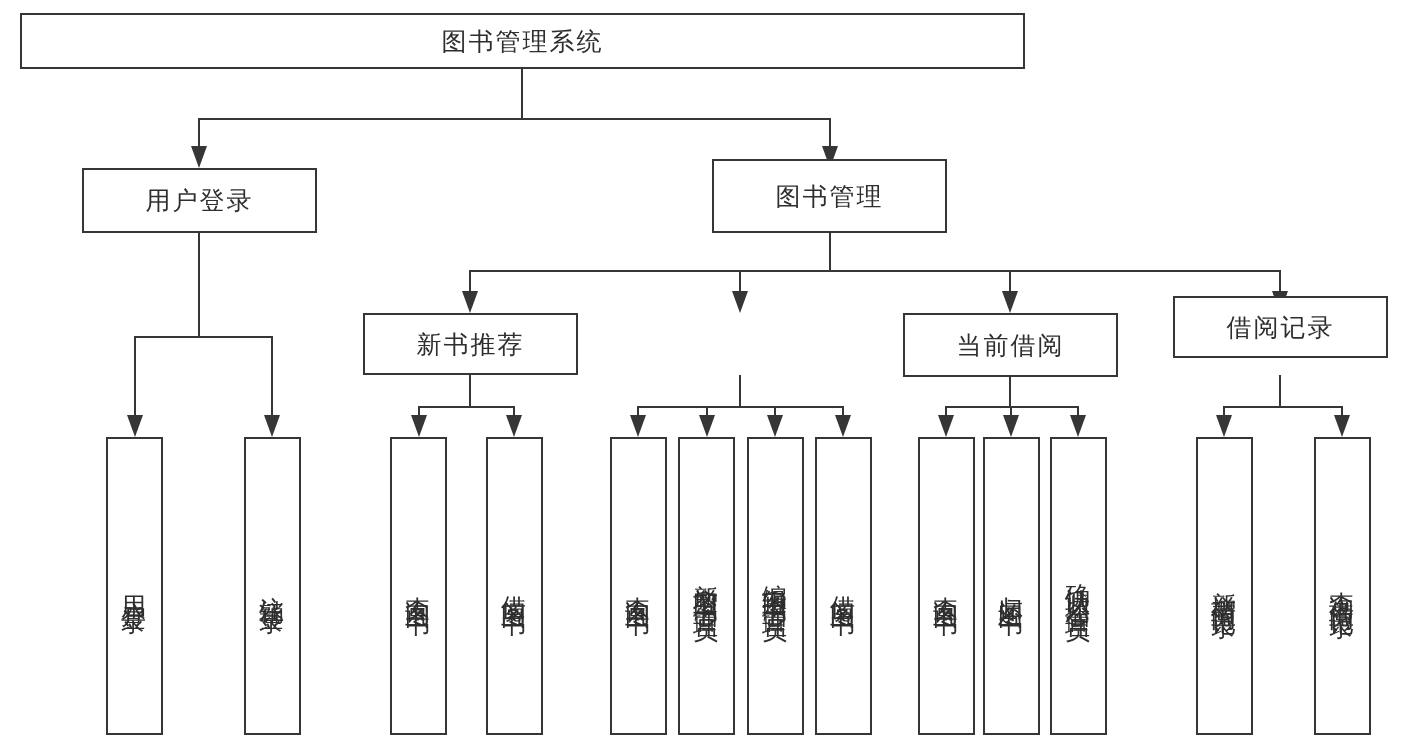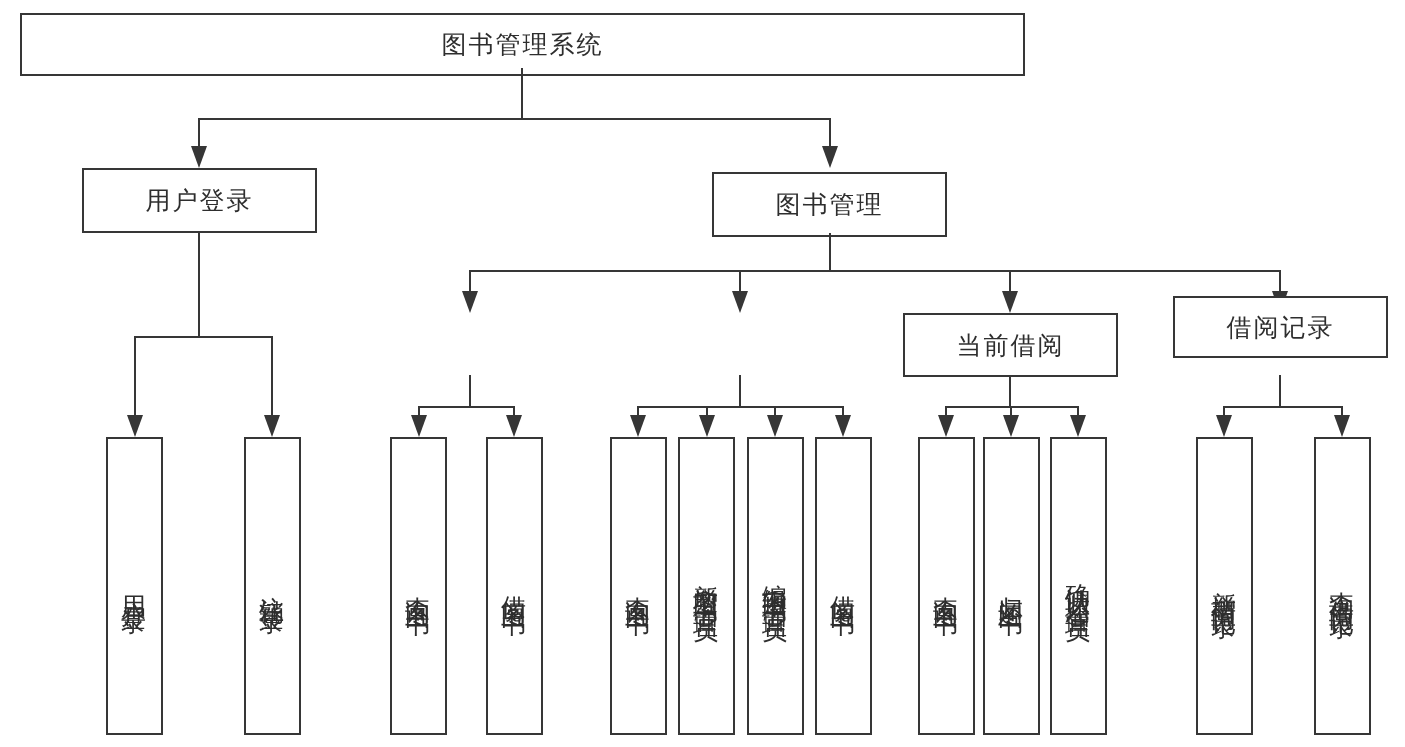--- a/index.html
+++ b/index.html
@@ -26,35 +26,35 @@
   .watermark{
     position:absolute;right:4px;bottom:4px;
     font-size:19px;letter-spacing:1px;color:#c4c4c4;white-space:nowrap;
   }
 </style>
 </head>
 <body>
 
 <div class="canvas">
 
-  <div class="node" style="left:20px;top:13px;width:1005px;height:63px">
+  <div class="node" style="left:20px;top:13px;width:1005px;height:56px">
     <span>图书管理系统</span>
   </div>
 
   <div class="vline" style="left:521px;top:68px;height:50px"></div>
   <div class="hline" style="left:198px;top:118px;width:633px"></div>
   <div class="vline" style="left:198px;top:118px;height:30px"></div>
   <div class="arrow" style="left:191px;top:146px"></div>
   <div class="vline" style="left:829px;top:118px;height:30px"></div>
   <div class="arrow" style="left:822px;top:146px"></div>
 
   <div class="node" style="left:82px;top:168px;width:235px;height:65px">
     <span>用户登录</span>
   </div>
-  <div class="node" style="left:712px;top:172px;width:235px;height:65px">
+  <div class="node" style="left:712px;top:159px;width:235px;height:74px">
     <span>图书管理</span>
   </div>
 
   <div class="vline" style="left:198px;top:233px;height:104px"></div>
   <div class="hline" style="left:134px;top:336px;width:139px"></div>
   <div class="vline" style="left:134px;top:336px;height:81px"></div>
   <div class="arrow" style="left:127px;top:415px"></div>
   <div class="vline" style="left:271px;top:336px;height:81px"></div>
   <div class="arrow" style="left:264px;top:415px"></div>
 
@@ -62,20 +62,23 @@
   <div class="hline" style="left:470px;top:270px;width:811px"></div>
   <div class="vline" style="left:469px;top:270px;height:25px"></div>
   <div class="arrow" style="left:462px;top:291px"></div>
   <div class="vline" style="left:739px;top:270px;height:25px"></div>
   <div class="arrow" style="left:732px;top:291px"></div>
   <div class="vline" style="left:1009px;top:270px;height:25px"></div>
   <div class="arrow" style="left:1002px;top:291px"></div>
   <div class="vline" style="left:1279px;top:270px;height:25px"></div>
   <div class="arrow" style="left:1272px;top:291px"></div>
 
+  <div class="node" style="left:363px;top:313px;width:215px;height:62px">
+    <span>新书推荐</span>
+  </div>
   <div class="node" style="left:903px;top:313px;width:215px;height:64px">
     <span>当前借阅</span>
   </div>
   <div class="node" style="left:1173px;top:296px;width:215px;height:62px">
     <span>借阅记录</span>
   </div>
 
   <div class="vline" style="left:469px;top:375px;height:33px"></div>
   <div class="hline" style="left:418px;top:406px;width:97px"></div>
   <div class="vline" style="left:418px;top:406px;height:12px"></div>

